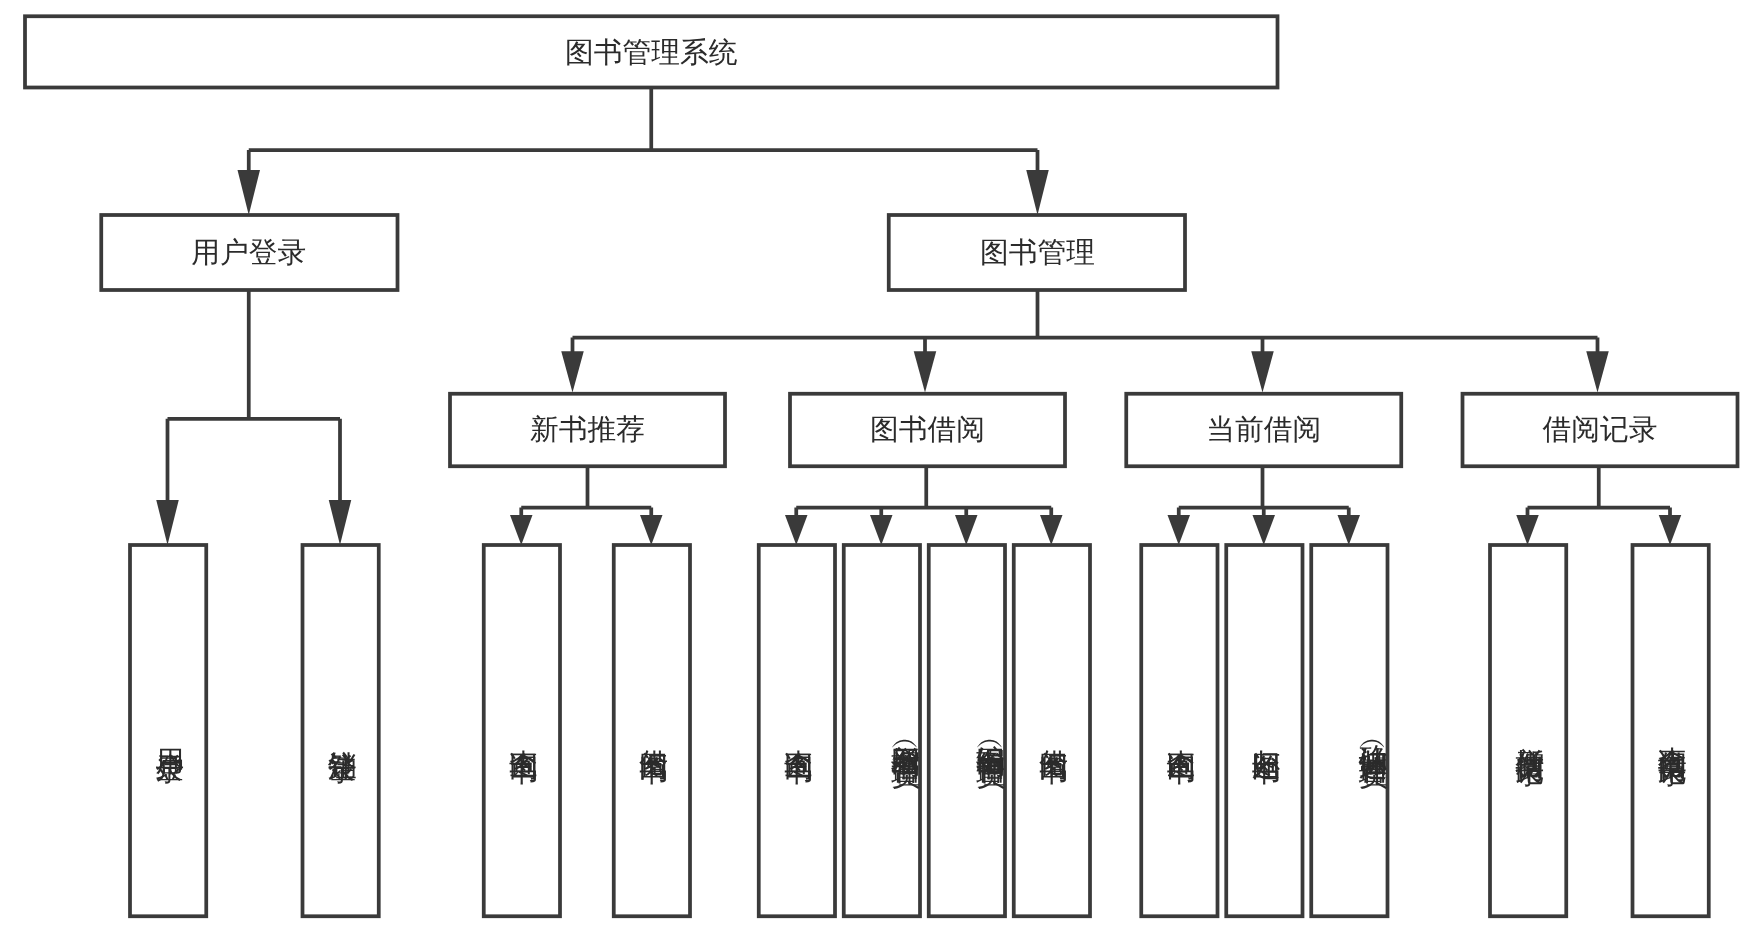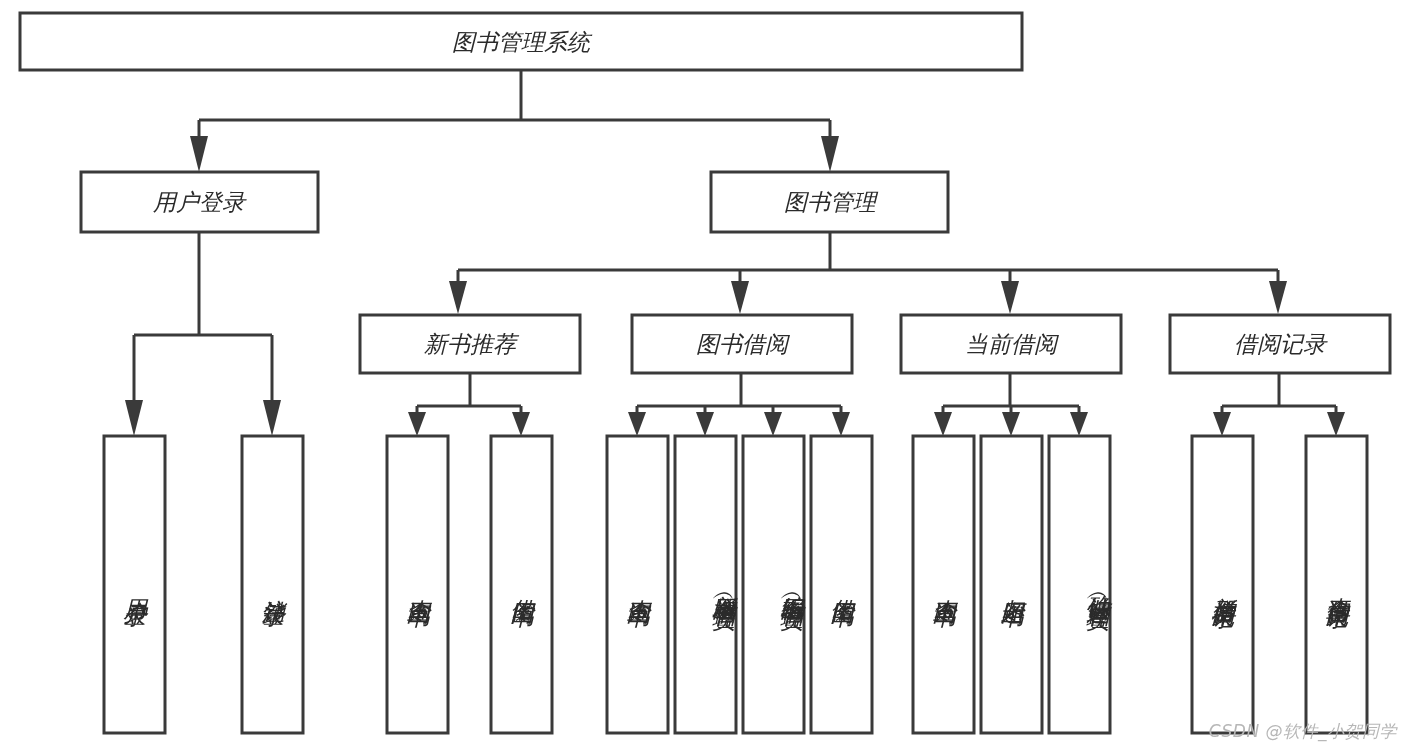--- a/index.html
+++ b/index.html
@@ -11,21 +11,20 @@
     width: 1405px;
     height: 747px;
     font-family: "DejaVu Sans", "Liberation Sans", sans-serif;
     overflow: hidden;
   }
   #diagram-root {
     position: relative;
     width: 1405px;
     height: 747px;
     background: #ffffff;
-    font-style: italic;
   }
   svg.flow {
     position: absolute;
     top: 0;
     left: 0;
     width: 1405px;
     height: 747px;
     display: block;
   }
   .node-rect {
@@ -210,14 +209,13 @@
   <div class="vlabel" style="left:743px; top:441px; width:61px; height:290px; align-items:flex-start;">编辑图书（管理员）</div>
   <div class="vlabel" style="left:811px; top:436px; width:61px; height:297px;">借阅图书</div>
 
   <div class="vlabel" style="left:913px; top:436px; width:61px; height:297px;">查询图书</div>
   <div class="vlabel" style="left:981px; top:436px; width:61px; height:297px;">归还图书</div>
   <div class="vlabel" style="left:1049px; top:441px; width:61px; height:290px; align-items:flex-start;">确认归还（管理员）</div>
 
   <div class="vlabel" style="left:1192px; top:436px; width:61px; height:297px;">新增借阅记录</div>
   <div class="vlabel" style="left:1306px; top:436px; width:61px; height:297px;">查询借阅记录</div>
 
-  <div class="watermark">CSDN @软件_小贺同学</div>
 </div>
 
 </body></html>

